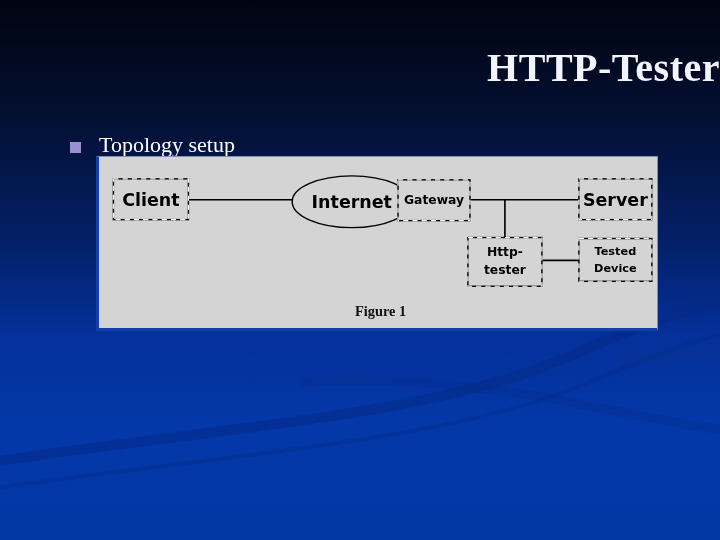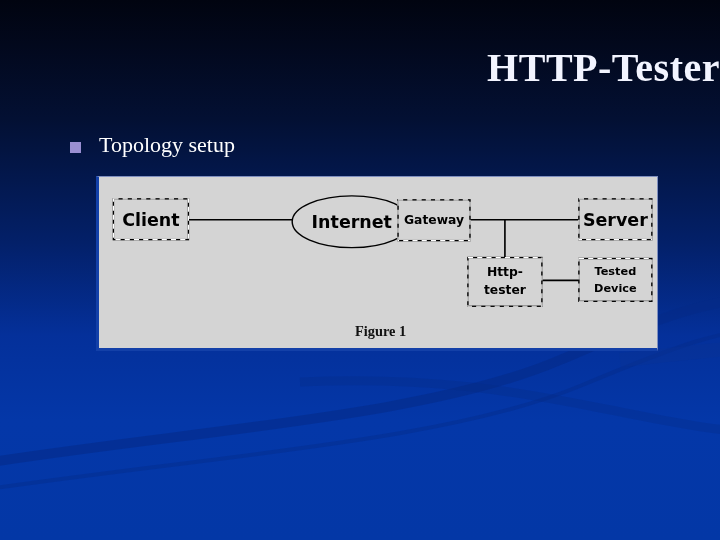--- a/index.html
+++ b/index.html
@@ -70,21 +70,21 @@
     font-size: 22px;
     line-height: 26px;
     white-space: nowrap;
     text-align: right;
   }
 
   
   #figure-panel {
     position: absolute;
     left: 96px;
-    top: 176px;
+    top: 156px;
     width: 562px;
     height: 175px;
     background: #d4d4d4;
     border-left: 3px solid #1340a8;
     border-top: 1px solid #7f8fbf;
     border-right: 1px solid #7f8fbf;
     border-bottom: 3px solid #1340a8;
     box-sizing: border-box;
   }
   #figure-svg {

